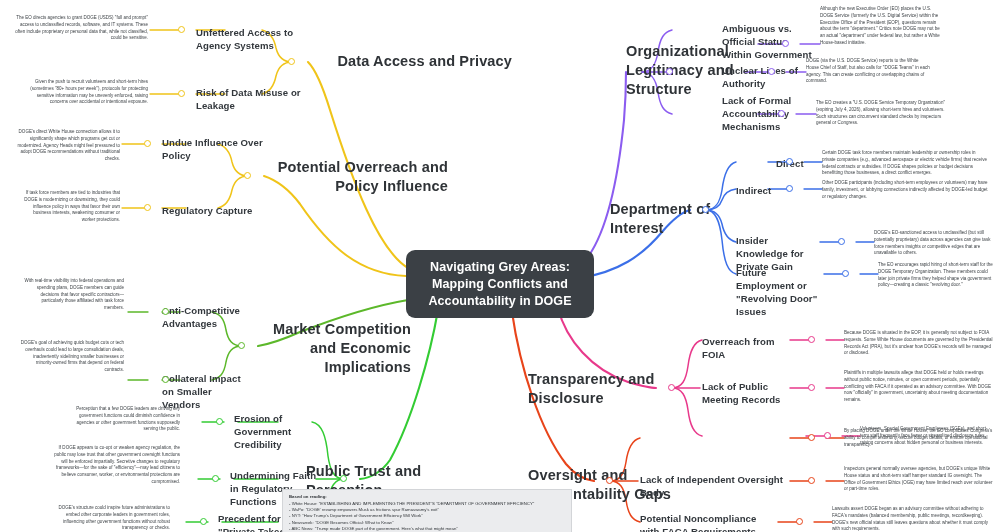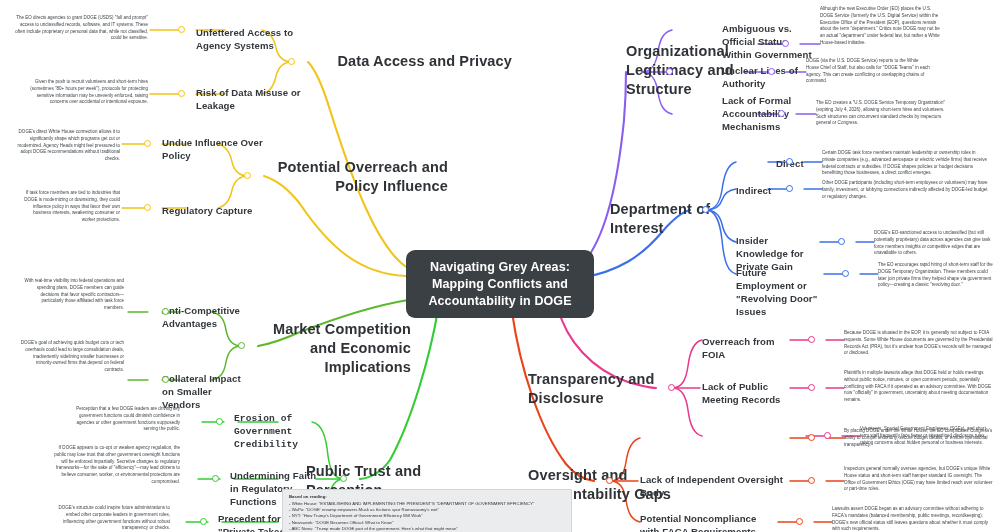--- a/index.html
+++ b/index.html
@@ -222,21 +222,21 @@
   <div class="dot" style="left:162px; top:308px; border-color:#5cb82a;"></div>
   <div class="node l3 ta-r" style="left:22px; top:278px; width:102px;">With real-time visibility into federal operations and spending plans, DOGE members can guide decisions that favor specific contractors—particularly those affiliated with task force members.</div>
 
   <div class="node l2" style="left:162px; top:372px; width:90px;">Collateral Impact on Smaller Vendors</div>
   <div class="dot" style="left:162px; top:376px; border-color:#5cb82a;"></div>
   <div class="node l3 ta-r" style="left:16px; top:340px; width:108px;">DOGE's goal of achieving quick budget cuts or tech overhauls could lead to large consolidation deals, inadvertently sidelining smaller businesses or minority-owned firms that depend on federal contracts.</div>
 
   <div class="node l1 w4" style="left:306px; top:462px;">Public Trust and Perception</div>
   <div class="dot" style="left:340px; top:475px; border-color:#33cc33;"></div>
 
-  <div class="node l2" style="left:234px; top:412px; width:92px;font-family:Liberation Mono, monospace;">Erosion of Government Credibility</div>
+  <div class="node l2" style="left:234px; top:412px; width:92px;">Erosion of Government Credibility</div>
   <div class="dot" style="left:216px; top:418px; border-color:#33cc33;"></div>
   <div class="node l3 ta-r" style="left:66px; top:406px; width:114px;">Perception that a few DOGE leaders are driving key government functions could diminish confidence in agencies or other government functions supposedly serving the public.</div>
 
   <div class="node l2" style="left:230px; top:469px; width:96px;">Undermining Faith in Regulatory Functions</div>
   <div class="dot" style="left:212px; top:475px; border-color:#33cc33;"></div>
   <div class="node l3 ta-r" style="left:50px; top:445px; width:130px;">If DOGE appears to co-opt or weaken agency regulation, the public may lose trust that other government oversight functions will be enforced impartially.   Secretive changes to regulatory frameworks—for the sake of "efficiency"—may lead citizens to believe consumer, worker, or environmental protections are compromised.</div>
 
   <div class="node l2" style="left:218px; top:512px; width:102px;">Precedent for Future "Private Takeovers"</div>
   <div class="dot" style="left:200px; top:518px; border-color:#33cc33;"></div>
   <div class="node l3 ta-r" style="left:44px; top:505px; width:126px;">DOGE's structure could inspire future administrations to embed other corporate leaders in government roles, influencing other government functions without robust transparency or checks.</div>

